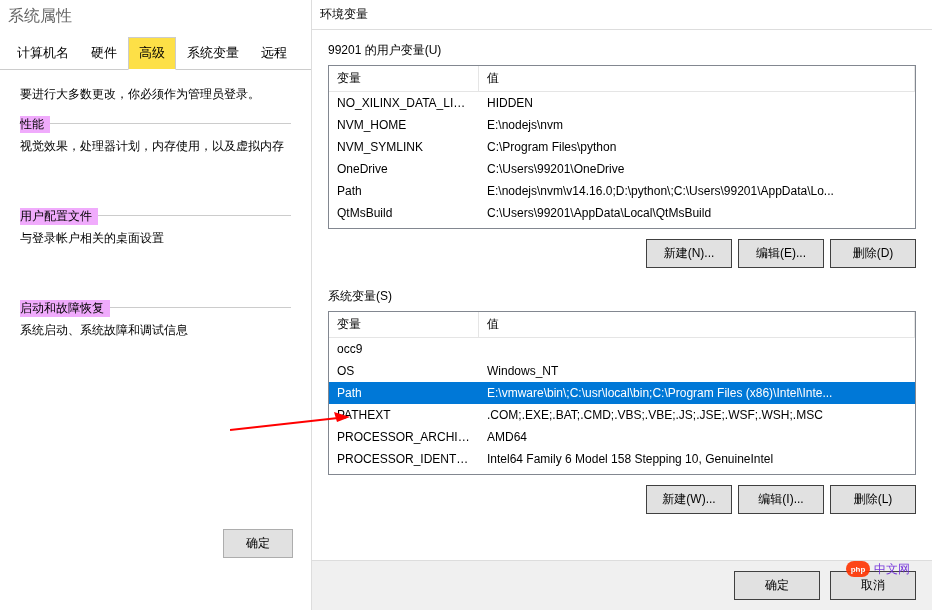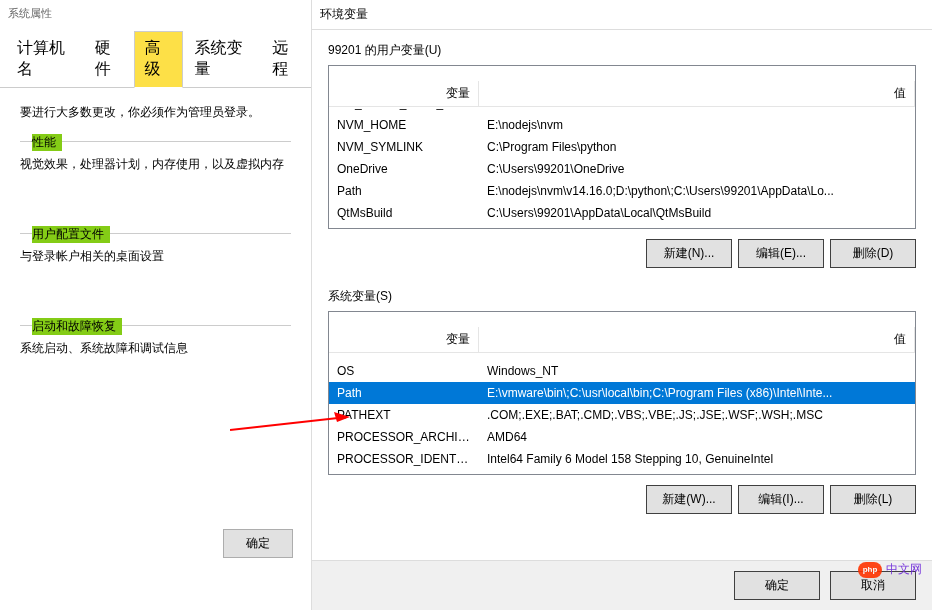--- a/index.html
+++ b/index.html
@@ -1,54 +1,54 @@
 <!DOCTYPE html>
 <html><head>
   <meta charset="utf-8">
   <style>
     * { margin: 0; padding: 0; box-sizing: border-box; font-family: "Microsoft YaHei", "Segoe UI", sans-serif; }
     body { background: #fff; font-size: 12px; color: #000; width: 932px; height: 610px; overflow: hidden; position: relative; }
     
     .left-panel { position: absolute; left: 0; top: 0; width: 312px; height: 610px; background: #fff; border-right: 1px solid #ddd; }
-    .left-title { padding: 6px 8px; color: #666; font-size: 11px; }
+    .left-title { padding: 6px 8px; color: #666; font-size: 16px; }
     .tabs { display: flex; border-bottom: 1px solid #ccc; margin-top: 4px; padding-left: 6px; }
-    .tab { padding: 6px 10px; border: 1px solid transparent; cursor: pointer; font-size: 16px; }
+    .tab { padding: 6px 10px; border: 1px solid transparent; cursor: pointer; font-size: 13px; }
     .tab.active { border: 1px solid #ccc; border-bottom: 1px solid #fff; background: #fde047; margin-bottom: -1px; }
     .left-content { padding: 16px 20px; }
     .admin-msg { margin-bottom: 20px; }
     .fieldset { border: none; border-top: 1px solid #ccc; margin-bottom: 20px; position: relative; padding-top: 10px; }
-    .fieldset-legend { position: absolute; top: -8px; left: 12px; background: #84cc16; padding-right: 6px; color: #000; }
+    .fieldset-legend { position: absolute; top: -8px; left: 0; background: #f0abfc; padding-right: 6px; color: #000; }
     .fieldset-text { margin-top: 4px; color: #000; }
     .left-btn-area { position: absolute; bottom: 52px; right: 18px; }
     .btn { background: #e1e1e1; border: 1px solid #adadad; padding: 5px 22px; cursor: pointer; font-size: 12px; }
     
     .right-panel { position: absolute; left: 312px; top: 0; width: 620px; height: 610px; background: #fff; }
     .right-title { padding: 6px 8px; border-bottom: 1px solid #ddd; }
     .right-content { padding: 12px 16px; }
     .section-label { margin-bottom: 6px; }
     
     .var-table { border: 1px solid #828790; height: 164px; overflow-y: scroll; background: #fff; margin-bottom: 10px; position: relative; }
-    .var-header { display: flex; background: #fff; border-bottom: 1px solid #e5e5e5; position: sticky; top: 15px; text-align: right; }
+    .var-header { display: flex; background: #fff; border-bottom: 1px solid #e5e5e5; position: sticky; top: 0; }
     .var-header-cell { padding: 4px 8px; color: #000; border-right: 1px solid #e5e5e5; }
     .var-col1 { width: 150px; flex-shrink: 0; }
     .var-col2 { flex: 1; }
     .var-row { display: flex; padding: 2px 0; }
     .var-row.selected { background: #0078d7; color: #fff; }
     .var-cell { padding: 2px 8px; white-space: nowrap; overflow: hidden; text-overflow: ellipsis; }
     
     .btn-row { display: flex; justify-content: flex-end; gap: 6px; margin-bottom: 20px; }
     .btn2 { background: #e1e1e1; border: 1px solid #404040; padding: 5px 0; width: 86px; cursor: pointer; font-size: 12px; text-align: center; }
     
     .bottom-btns { position: absolute; bottom: 0; left: 0; right: 0; border-top: 1px solid #ddd; padding: 10px 16px; display: flex; justify-content: flex-end; gap: 10px; background: #f0f0f0; }
     
     .arrow { position: absolute; left: 230px; top: 412px; width: 120px; height: 20px; pointer-events: none; }
     .arrow-line { stroke: #ff0000; stroke-width: 2; fill: none; }
     .arrow-head { fill: #ff0000; }
     
-    .watermark { position: absolute; right: 10px; bottom: 32px; display: flex; align-items: center; gap: 4px; opacity: 0.9; }
+    .watermark { position: absolute; right: 22px; bottom: 32px; display: flex; gap: 4px; opacity: 0.9; }
     .wm-logo { width: 24px; height: 16px; background: #f30; border-radius: 8px; color: #fff; font-size: 8px; display: flex; align-items: center; justify-content: center; font-weight: bold; }
     .wm-text { font-size: 12px; color: #6d28d9; }
   </style>
 </head>
 <body>
 
 <div class="left-panel">
   <div class="left-title">系统属性</div>
   <div class="tabs">
     <div class="tab">计算机名</div>

